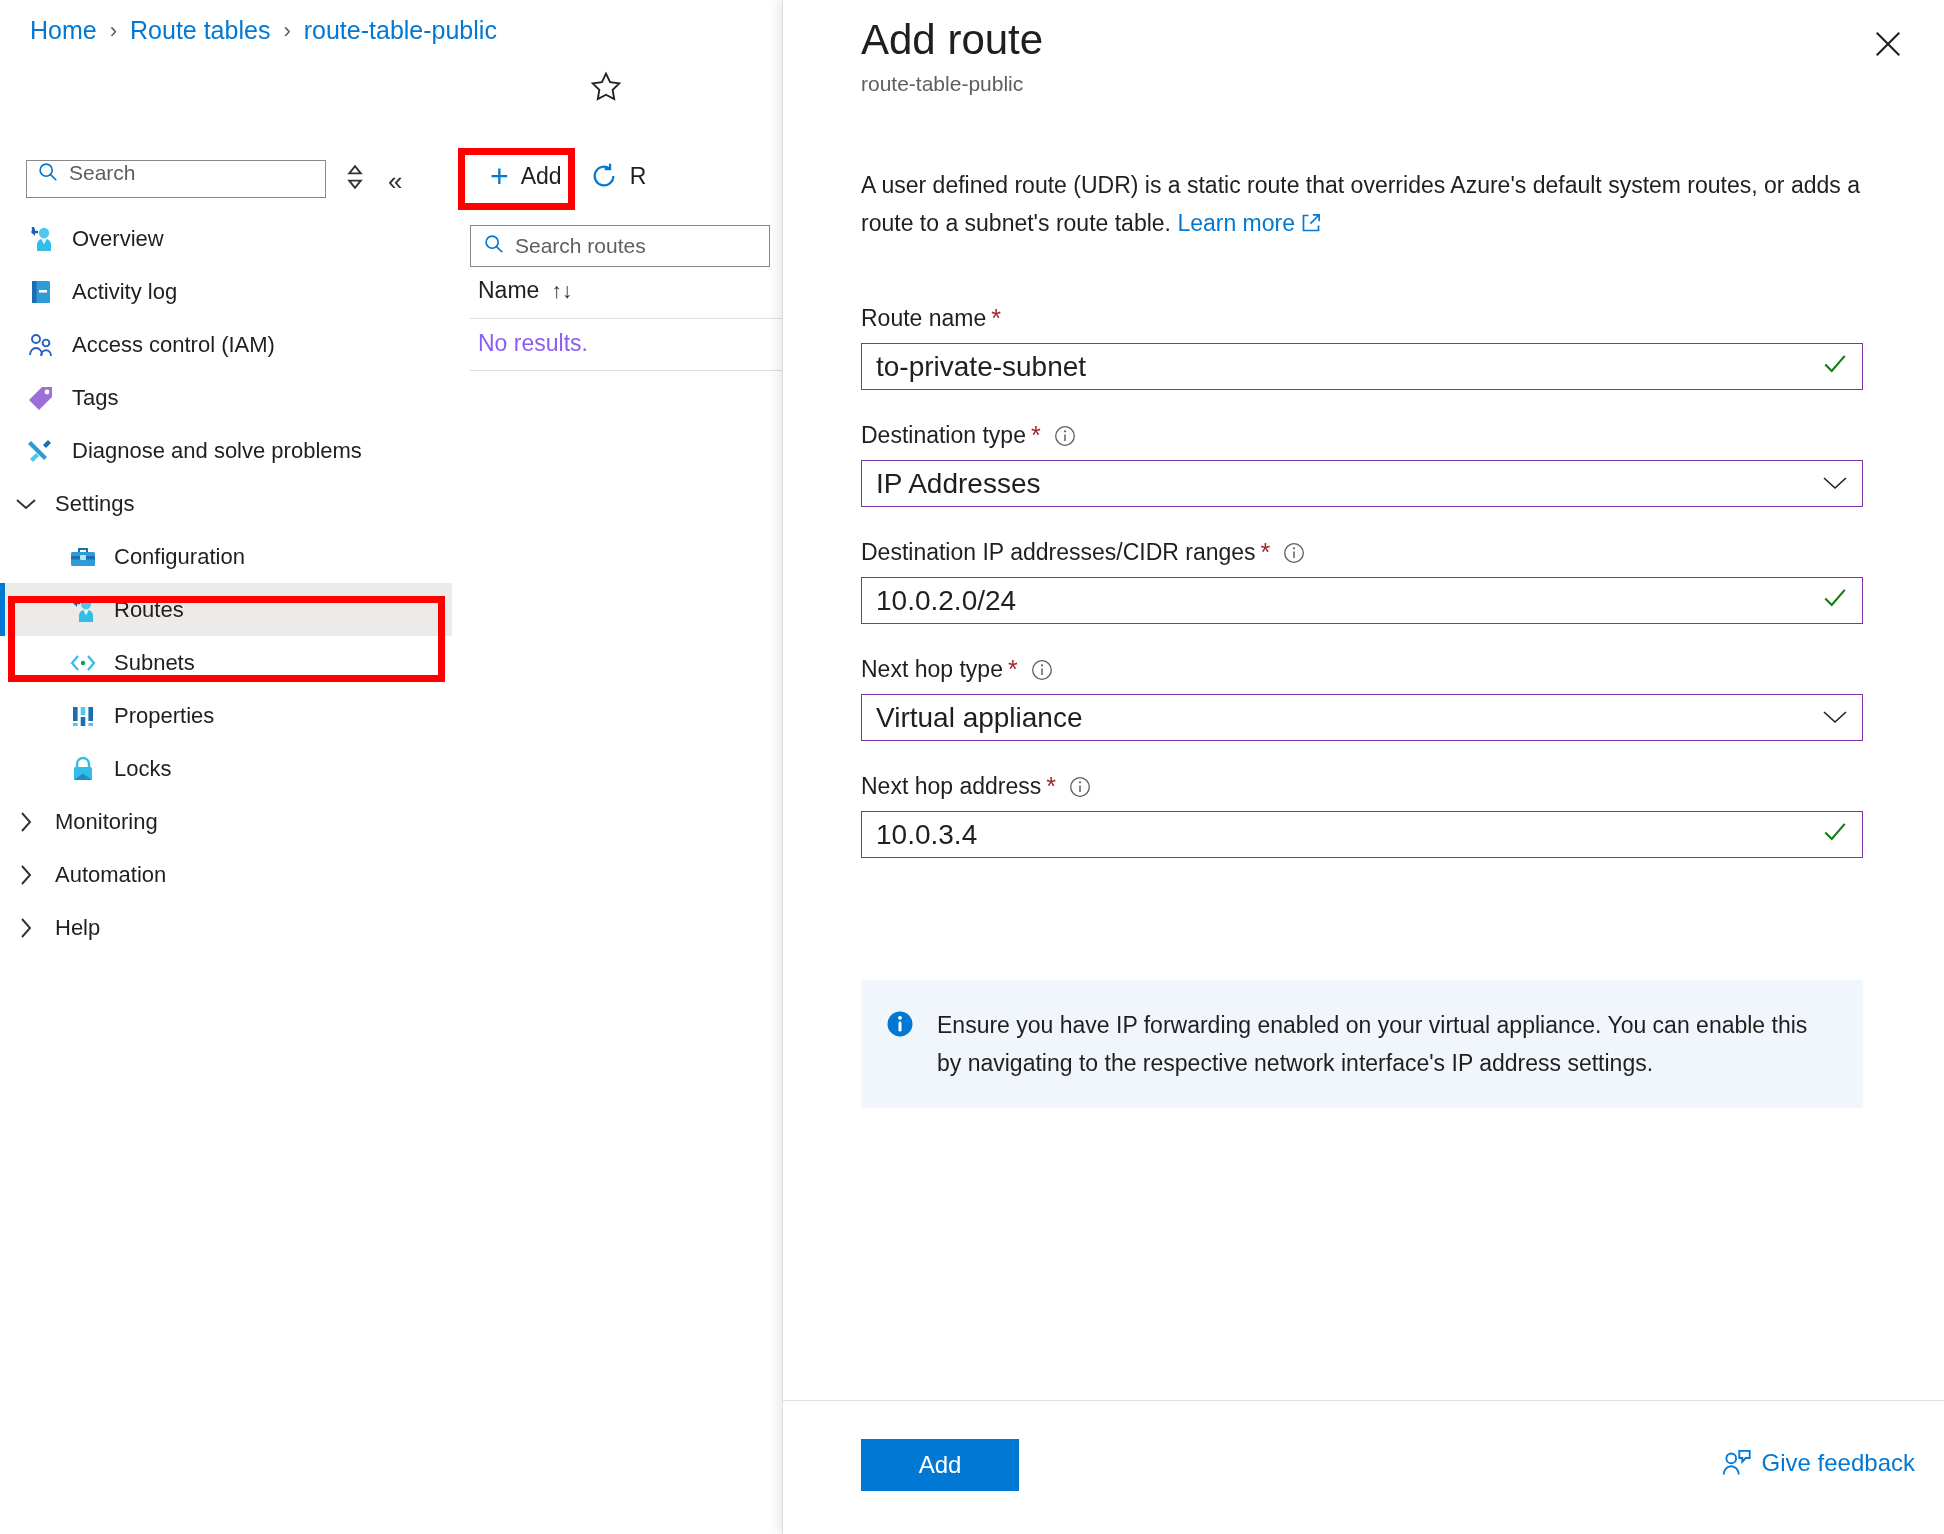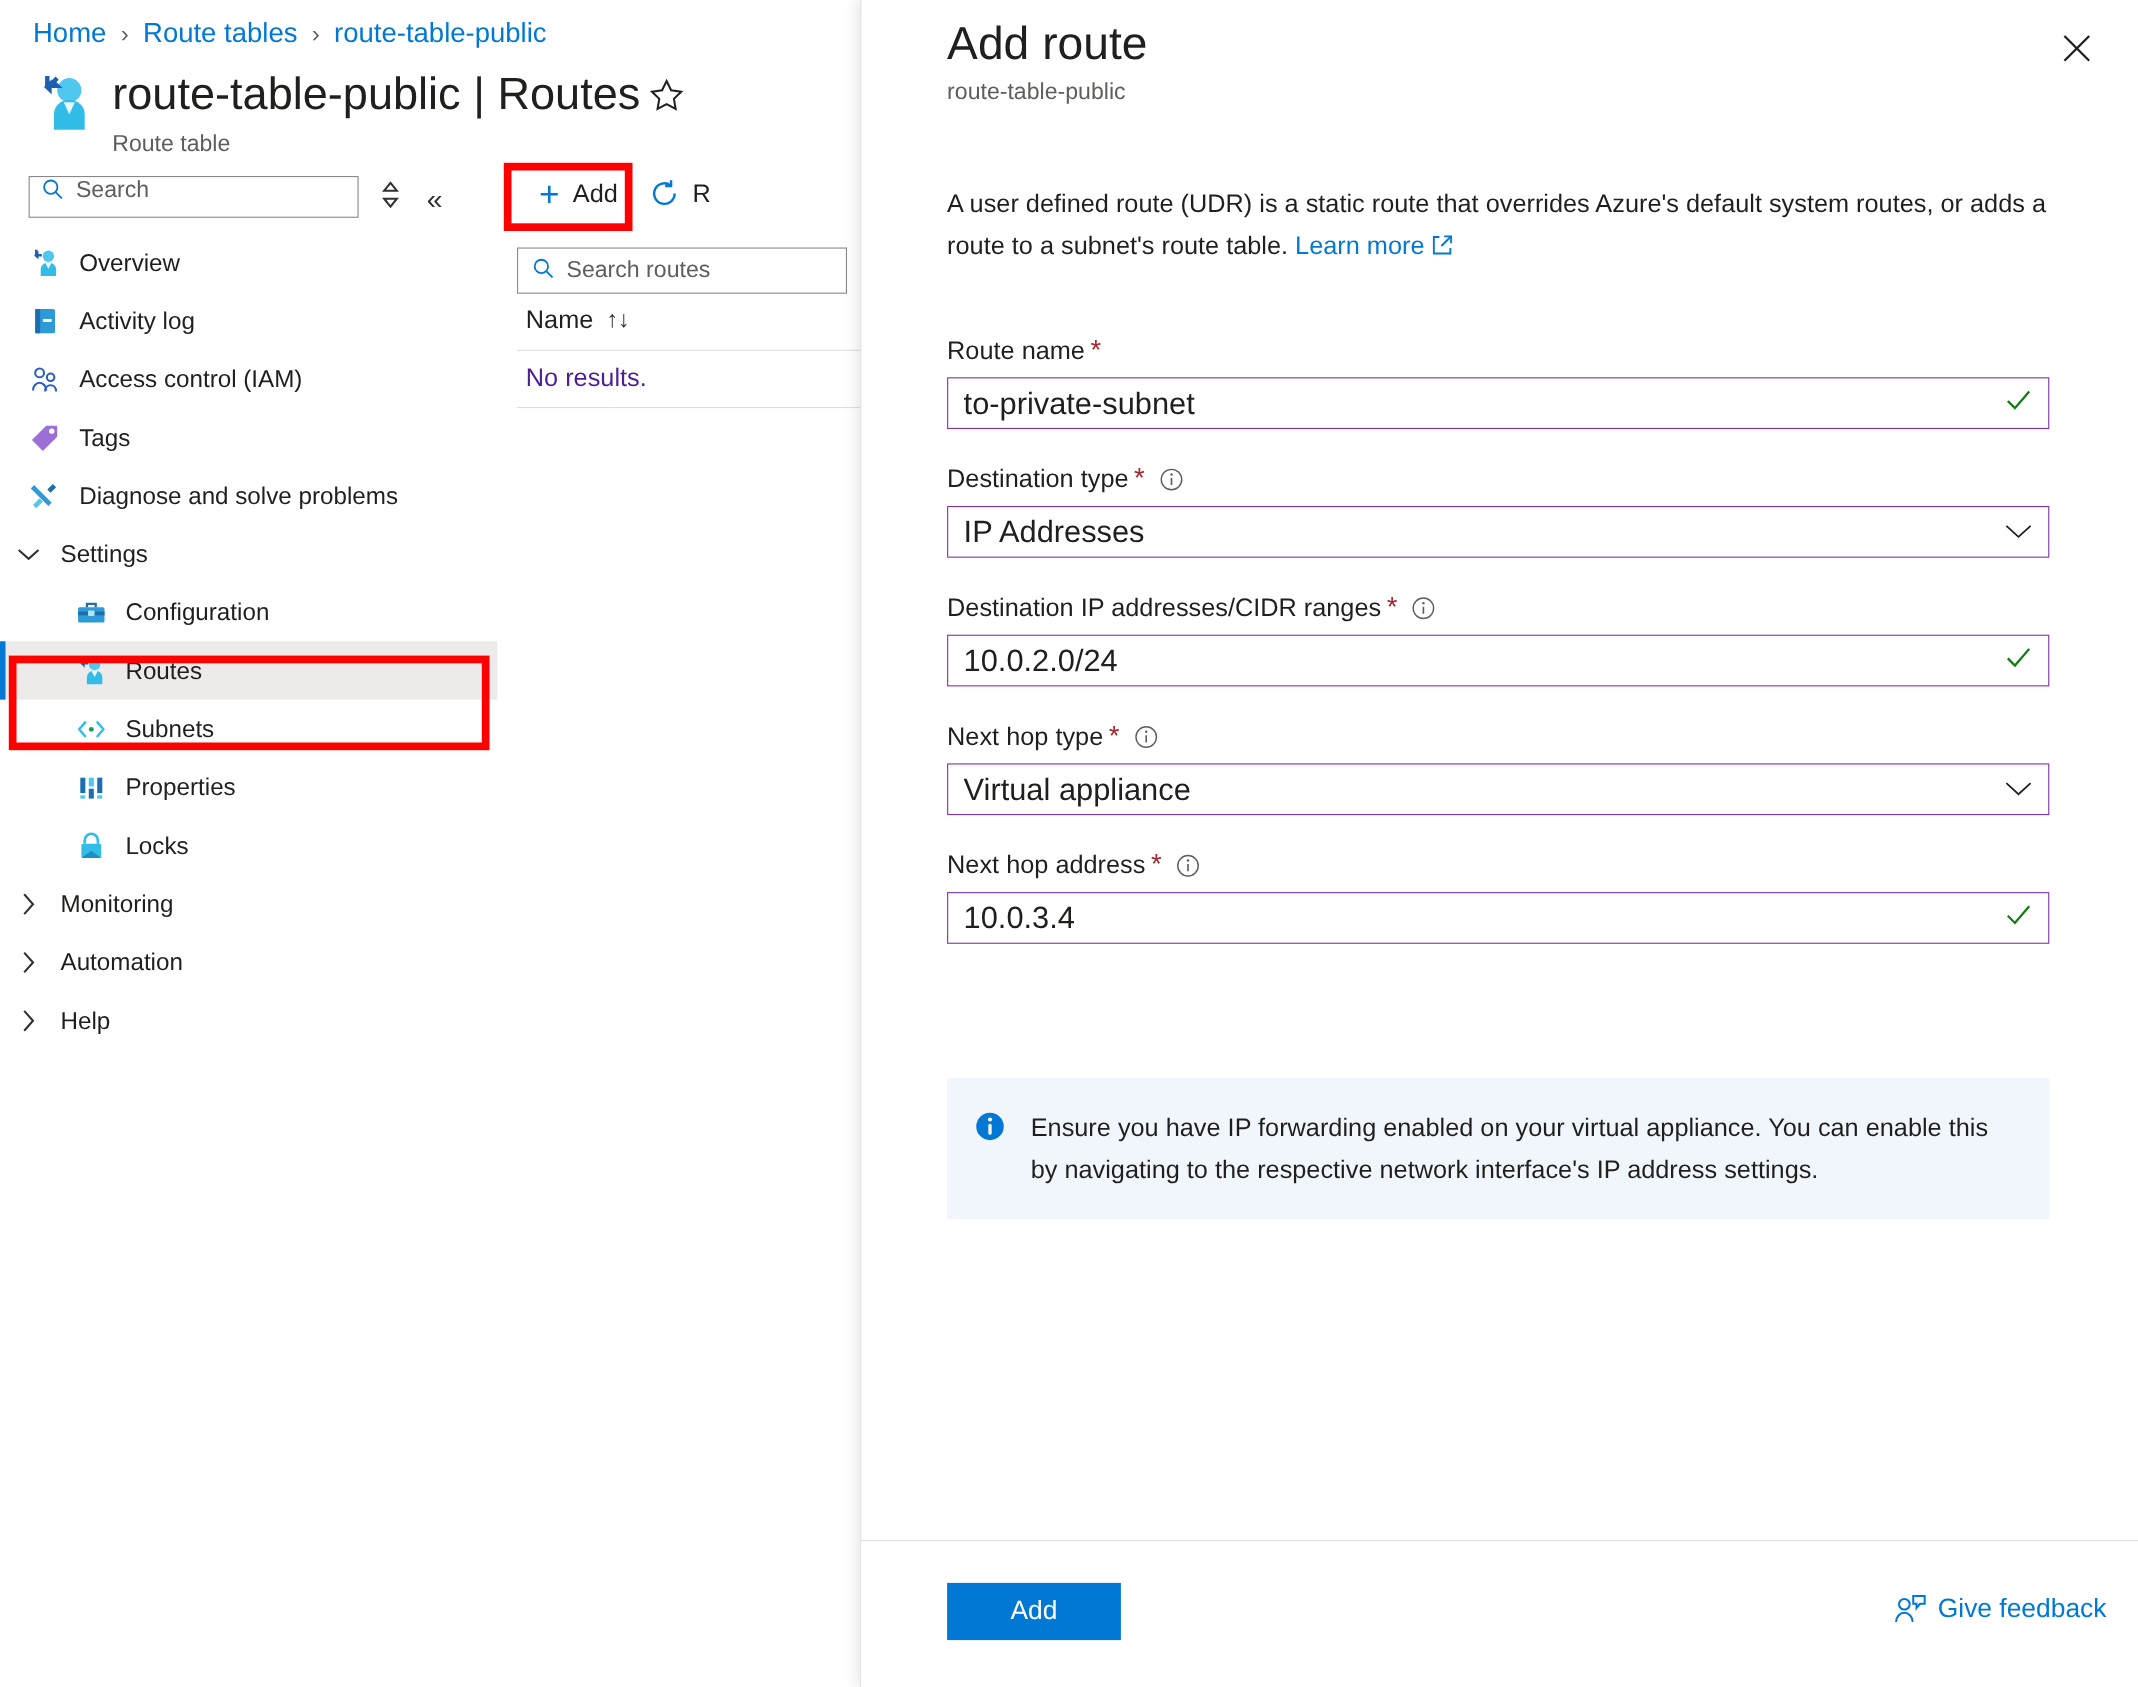--- a/index.html
+++ b/index.html
@@ -67,21 +67,21 @@
 
   .routes-search {
     position: absolute; left: 470px; top: 225px; width: 300px; height: 42px;
     border: 1px solid #8a8886; background: #fff; display: flex; align-items: center; padding: 0 12px;
   }
   .routes-search .ph { font-size: 21px; color: #605e5c; margin-left: 10px; white-space: nowrap; }
 
   .tbl-head { position: absolute; left: 478px; top: 277px; display: flex; align-items: center; font-size: 23px; color: #201f1e; }
   .sort-arrows { margin-left: 12px; font-size: 21px; color: #323130; cursor: pointer; }
   .tbl-rule-top { position: absolute; left: 470px; top: 318px; width: 312px; height: 1px; background: #e1dfdd; }
-  .tbl-empty { position: absolute; left: 478px; top: 330px; font-size: 23px; color: #4c1d95; }
+  .tbl-empty { position: absolute; left: 478px; top: 330px; font-size: 23px; color: #8b5cf6; }
   .tbl-rule-bot { position: absolute; left: 470px; top: 370px; width: 312px; height: 1px; background: #e1dfdd; }
 
   
   .panel {
     position: absolute; left: 782px; top: 0; width: 1162px; height: 1534px;
     background: #fff; border-left: 1px solid #e1dfdd;
     box-shadow: -3px 0 12px rgba(0,0,0,0.10);
   }
   .panel-head { position: absolute; left: 78px; top: 14px; }
   .panel-title { font-size: 42px; font-weight: 400; color: #201f1e; line-height: 52px; }
@@ -143,35 +143,20 @@
   <div class="blade-left">
 
     <div class="breadcrumb">
       <span class="crumb-link">Home</span>
       <span class="crumb-sep">›</span>
       <span class="crumb-link">Route tables</span>
       <span class="crumb-sep">›</span>
       <span class="crumb-link">route-table-public</span>
     </div>
 
-    <div class="title-block">
-      <span class="rt-icon">
-        <svg width="56" height="58" viewBox="0 0 56 58">
-          <circle cx="33" cy="16" r="11" fill="#50c7ef"></circle>
-          <path d="M19 38c0-7.7 6.3-13 14-13s14 5.3 14 13v14H19z" fill="#32bde8"></path>
-          <path d="M28 27h10l-5 11z" fill="#e8f6fd"></path>
-          <path d="M13 3v9h9l-3.5-3.5L22 5" fill="none" stroke="#1f5fb0" stroke-width="4"></path>
-          <path d="M10 13l7-7v14z" fill="#1f5fb0"></path>
-        </svg>
-      </span>
-      <span class="title-texts">
-        <span class="page-title">route-table-public | Routes</span>
-        <span class="page-subtitle">Route table</span>
-      </span>
-    </div>
     <span class="fav-star">
       <svg width="34" height="34" viewBox="0 0 24 24">
         <path d="M12 2.6l2.9 5.9 6.5.95-4.7 4.6 1.1 6.45L12 17.45 6.2 20.5l1.1-6.45-4.7-4.6 6.5-.95z" fill="none" stroke="#201f1e" stroke-width="1.3"></path>
       </svg>
     </span>
 
     <div class="nav-search-row">
       <div class="nav-search">
         <span>
           <svg width="22" height="22" viewBox="0 0 24 24">

